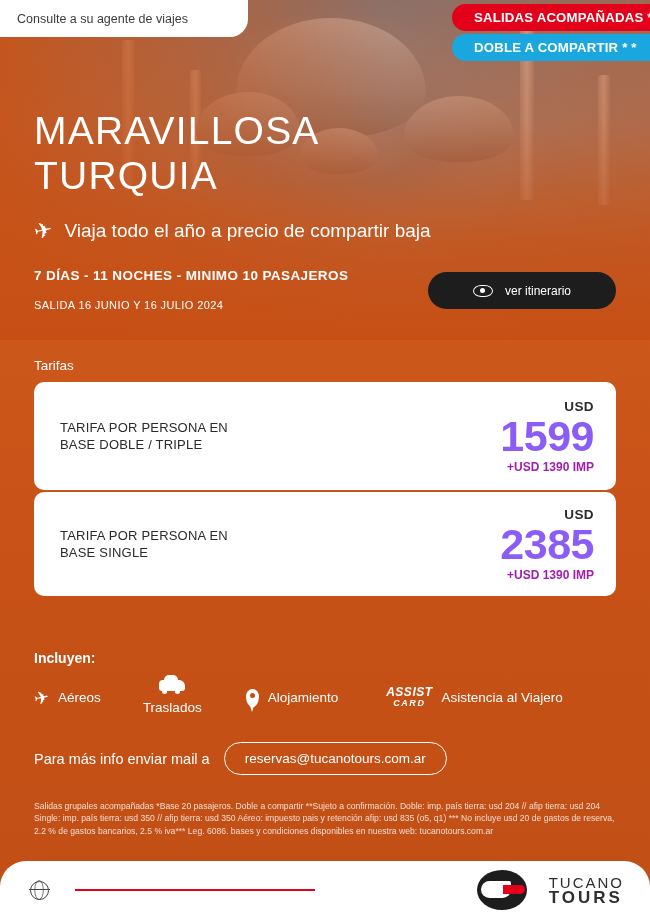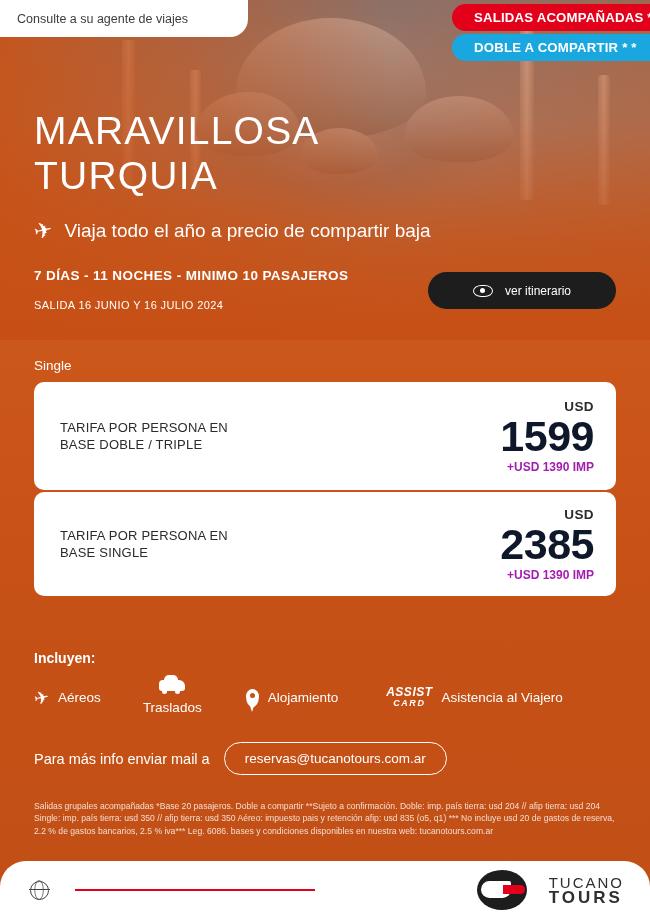--- a/index.html
+++ b/index.html
@@ -113,21 +113,21 @@
     background: #fff; border-radius: 10px;
     display: flex; align-items: center; justify-content: space-between;
     padding: 0 22px 0 26px;
   }
   .card1 { top: 382px; height: 108px; }
   .card2 { top: 492px; height: 104px; }
   .card-desc { font-size: 13px; color: #2b2b2b; line-height: 17px; letter-spacing: .2px; }
   .card-price { text-align: right; }
   .usd { font-size: 13.5px; font-weight: bold; color: #2b2b2b; letter-spacing: .4px; }
   .price-num {
-    font-size: 43px; font-weight: bold; color: #0f172a; line-height: 44px; letter-spacing: -.5px;
+    font-size: 43px; font-weight: bold; color: #8b5cf6; line-height: 44px; letter-spacing: -.5px;
   }
   .price-imp { font-size: 12px; color: #a21caf; font-weight: bold; margin-top: 2px; }
 
   
   .incluyen-title {
     position: absolute; top: 650px; left: 34px;
     color: #fff; font-size: 14px; font-weight: bold;
   }
   .incluyen-row {
     position: absolute; top: 680px; left: 34px; width: 584px;
@@ -264,21 +264,21 @@
   <div class="meta-block">
     <div class="meta-line1">7 DÍAS - 11 NOCHES - MINIMO 10 PASAJEROS</div>
     <div class="meta-line2">SALIDA  16 JUNIO Y 16 JULIO 2024</div>
   </div>
 
   <div class="itin-btn">
     <span class="eye"></span>
     <span>ver itinerario</span>
   </div>
 
-  <div class="tarifas-label">Single</div>
+  <div class="tarifas-label">Tarifas</div>
 
   <div class="card card1">
     <div class="card-desc">
       <div>TARIFA POR PERSONA EN</div>
       <div>BASE DOBLE / TRIPLE</div>
     </div>
     <div class="card-price">
       <div class="usd">USD</div>
       <div class="price-num">1599</div>
       <div class="price-imp">+USD 1390 IMP</div>

